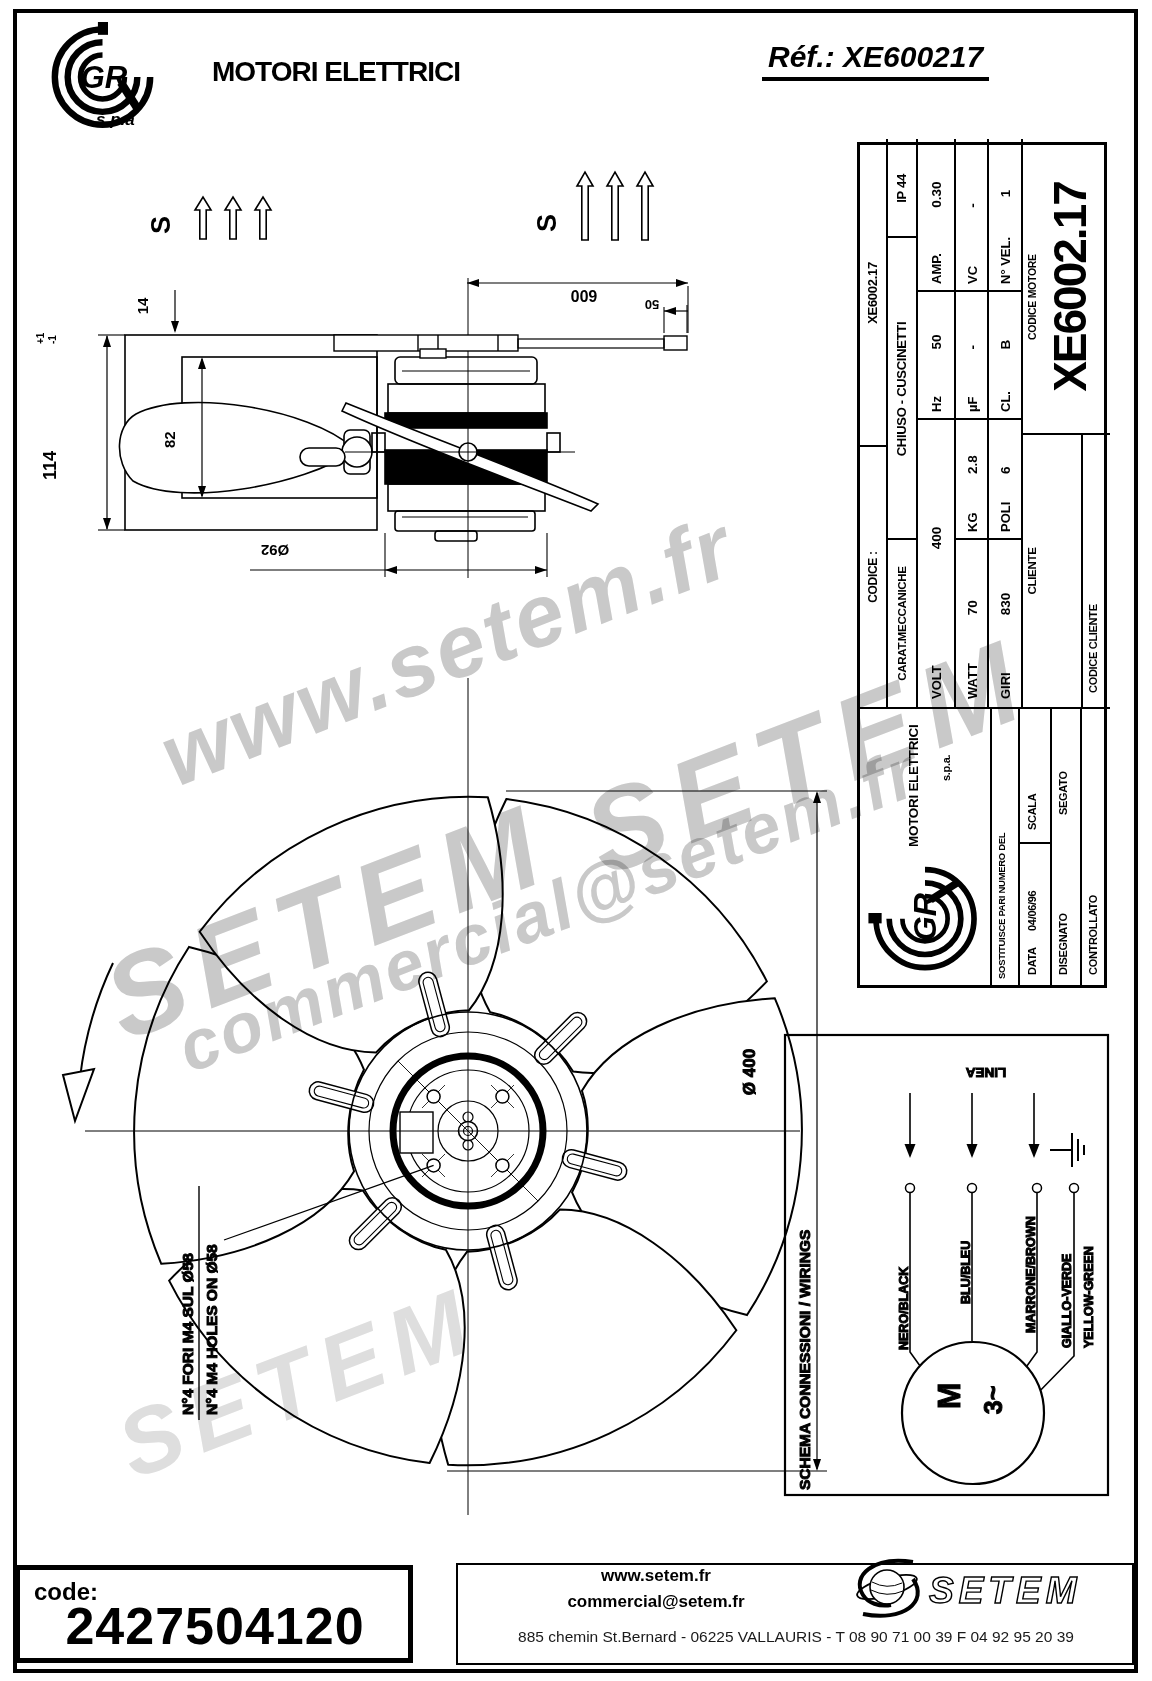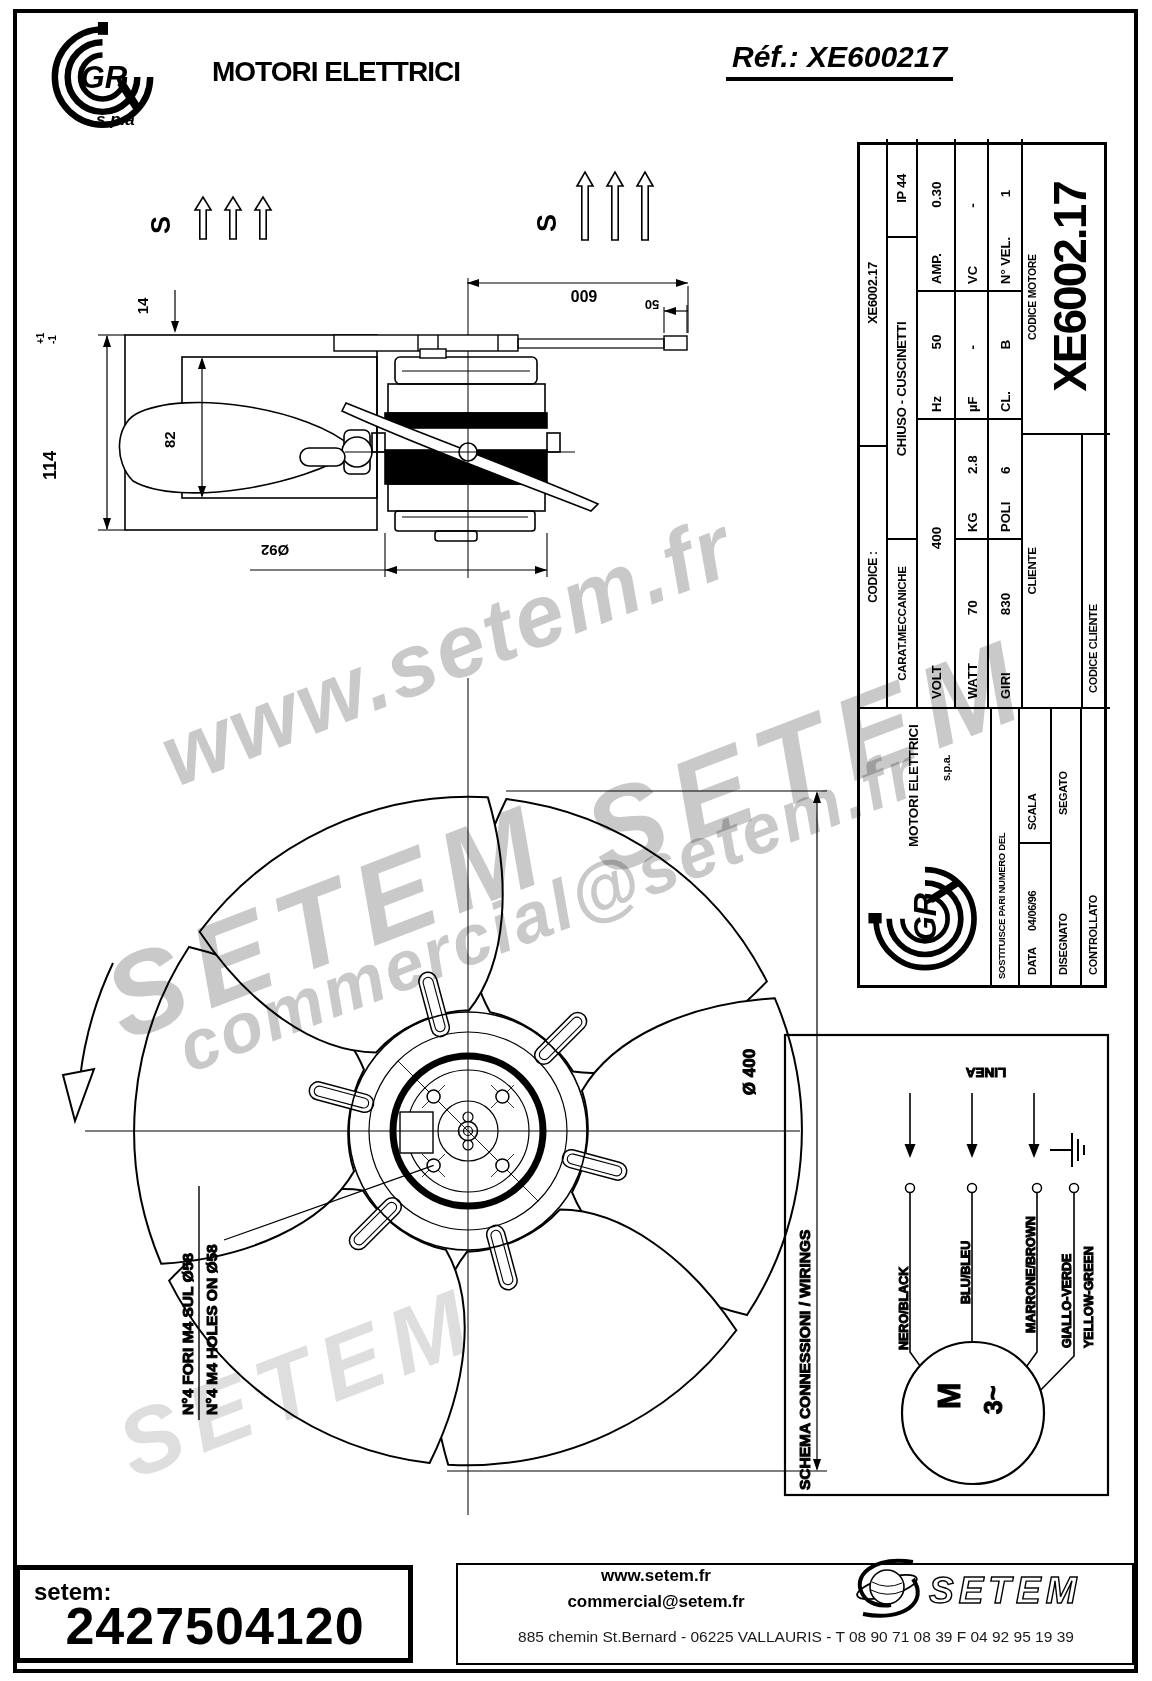--- a/index.html
+++ b/index.html
@@ -37,21 +37,21 @@
   <svg class="abs" style="left:33px;top:22px;" width="150" height="110" viewBox="0 0 140 120">
     <rect x="59" y="0" width="11" height="14" fill="#000"></rect>
     <path d="M 64,8 A 52,52 0 1 0 116,60" fill="none" stroke="#000" stroke-width="7"></path>
     <path d="M 64,22 A 38,38 0 1 0 102,60" fill="none" stroke="#000" stroke-width="7"></path>
     <path d="M 64,36 A 24,24 0 1 0 88,60" fill="none" stroke="#000" stroke-width="6"></path>
     <text x="40" y="72" font-size="34" font-weight="bold" font-style="italic">GR</text>
     <path d="M 84,66 L 102,94" stroke="#000" stroke-width="9"></path>
   </svg>
   <div class="abs hdr-spa" style="left:96px;top:110px;font-style:italic;">s.p.a</div>
   <div class="abs hdr-brand" style="left:212px;top:56px;">MOTORI ELETTRICI</div>
-  <div class="abs ref" style="left:726px;top:40px;">Réf.: XE600217</div>
+  <div class="abs ref" style="left:762px;top:40px;">Réf.: XE600217</div>
 
   <svg class="abs" style="left:0;top:0;z-index:10;" width="1152" height="1681" viewBox="0 0 1152 1681">
 
     <g stroke="#000" fill="none" stroke-width="1.6">
 
       <text transform="translate(170,234) rotate(-90)" font-size="27" font-weight="bold" fill="#000" stroke="none">S</text>
       <g fill="#fff" stroke-width="1.6">
         <path d="M 199.8,239 L 199.8,210 L 195,210 L 203,197 L 211,210 L 206.2,210 L 206.2,239 Z"></path>
         <path d="M 229.8,239 L 229.8,210 L 225,210 L 233,197 L 241,210 L 236.2,210 L 236.2,239 Z"></path>
         <path d="M 259.8,239 L 259.8,210 L 255,210 L 263,197 L 271,210 L 266.2,210 L 266.2,239 Z"></path>
@@ -414,26 +414,26 @@
 
   <div class="wm" style="left:145px;top:600px;font-size:88px;transform:rotate(-21deg);">www.setem.fr</div>
   <div class="wm" style="left:95px;top:855px;font-size:115px;transform:rotate(-21deg);letter-spacing:14px;">SETEM</div>
   <div class="wm" style="left:575px;top:690px;font-size:115px;transform:rotate(-21deg);letter-spacing:14px;">SETEM</div>
   <div class="wm" style="left:155px;top:870px;font-size:70px;transform:rotate(-21deg);">commercial@setem.fr</div>
   <div class="wm" style="left:110px;top:1330px;font-size:92px;transform:rotate(-21deg);letter-spacing:12px;color:#dedede;">SETEM</div>
 
   <div class="band"></div>
   <div class="abs b" style="left:456px;top:1566px;width:400px;text-align:center;font-size:17px;z-index:20;">www.setem.fr</div>
   <div class="abs b" style="left:456px;top:1592px;width:400px;text-align:center;font-size:17px;z-index:20;">commercial@setem.fr</div>
-  <div class="abs" style="left:466px;top:1628px;width:660px;text-align:center;font-size:15.5px;color:#1a1a1a;z-index:20;">885 chemin St.Bernard  -  06225 VALLAURIS  -  T 08 90 71 08 39   F 04 92 95 19 39</div>
+  <div class="abs" style="left:466px;top:1628px;width:660px;text-align:center;font-size:15.5px;color:#1a1a1a;z-index:20;">885 chemin St.Bernard  -  06225 VALLAURIS  -  T 08 90 71 00 39   F 04 92 95 20 39</div>
   <svg class="abs" style="left:845px;top:1552px;z-index:20;" width="270" height="72" viewBox="0 0 270 72">
     <ellipse cx="42" cy="35" rx="31" ry="9" transform="rotate(-16 42 35)" fill="none" stroke="#000" stroke-width="1.8"></ellipse>
     <circle cx="42" cy="35" r="17" fill="#fff" stroke="#000" stroke-width="1.6"></circle>
     <path d="M 27,30 Q 42,38 57,31 M 26,38 Q 42,46 58,39" fill="none" stroke="#000" stroke-width="1"></path>
     <path d="M 68,10 C 28,4 6,24 18,43 C 23,51 34,55 46,53" fill="none" stroke="#000" stroke-width="4"></path>
     <path d="M 18,62 C 58,70 84,50 68,27" fill="none" stroke="#000" stroke-width="4"></path>
     <text x="84" y="51" font-size="37" font-weight="bold" font-style="italic" letter-spacing="5" fill="#fff" stroke="#000" stroke-width="1.4">SETEM</text>
   </svg>
   <div class="codebox">
-    <div class="abs b" style="left:14px;top:8px;font-size:24px;">setem:</div>
+    <div class="abs b" style="left:14px;top:8px;font-size:24px;">code:</div>
     <div class="abs b" style="left:0;top:26px;width:390px;text-align:center;font-size:52px;letter-spacing:1px;">2427504120</div>
   </div>
 </div>
 
 </body></html>

